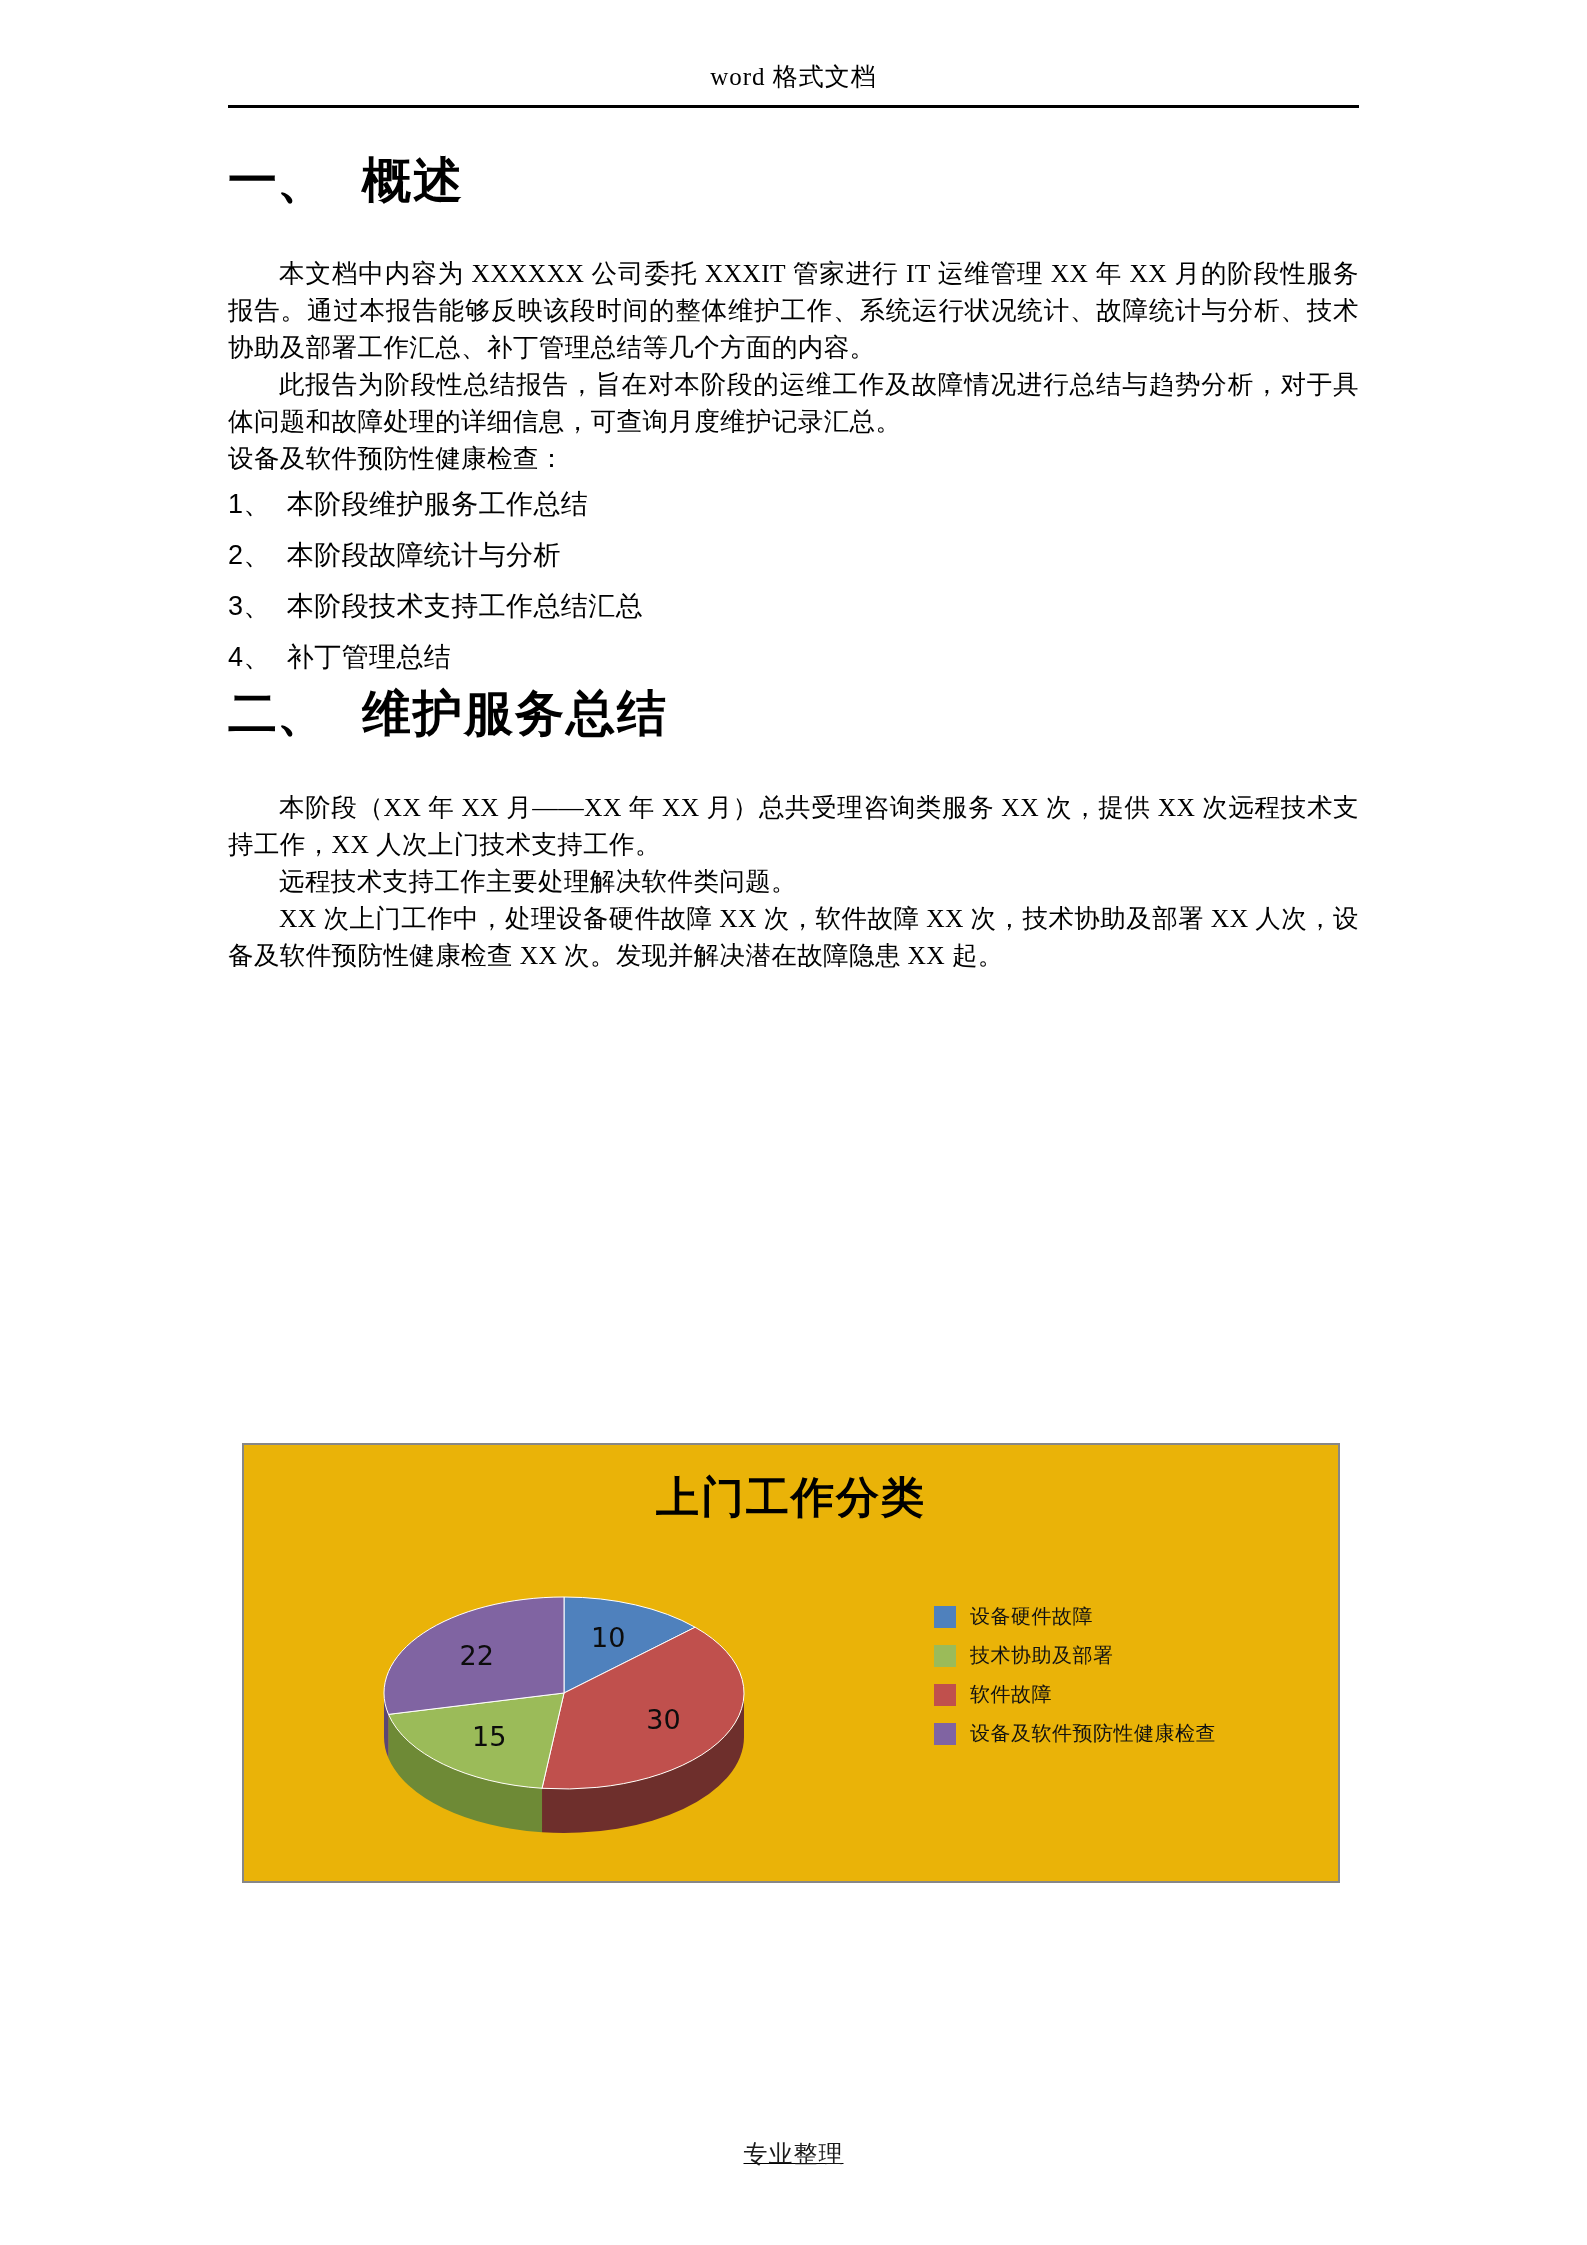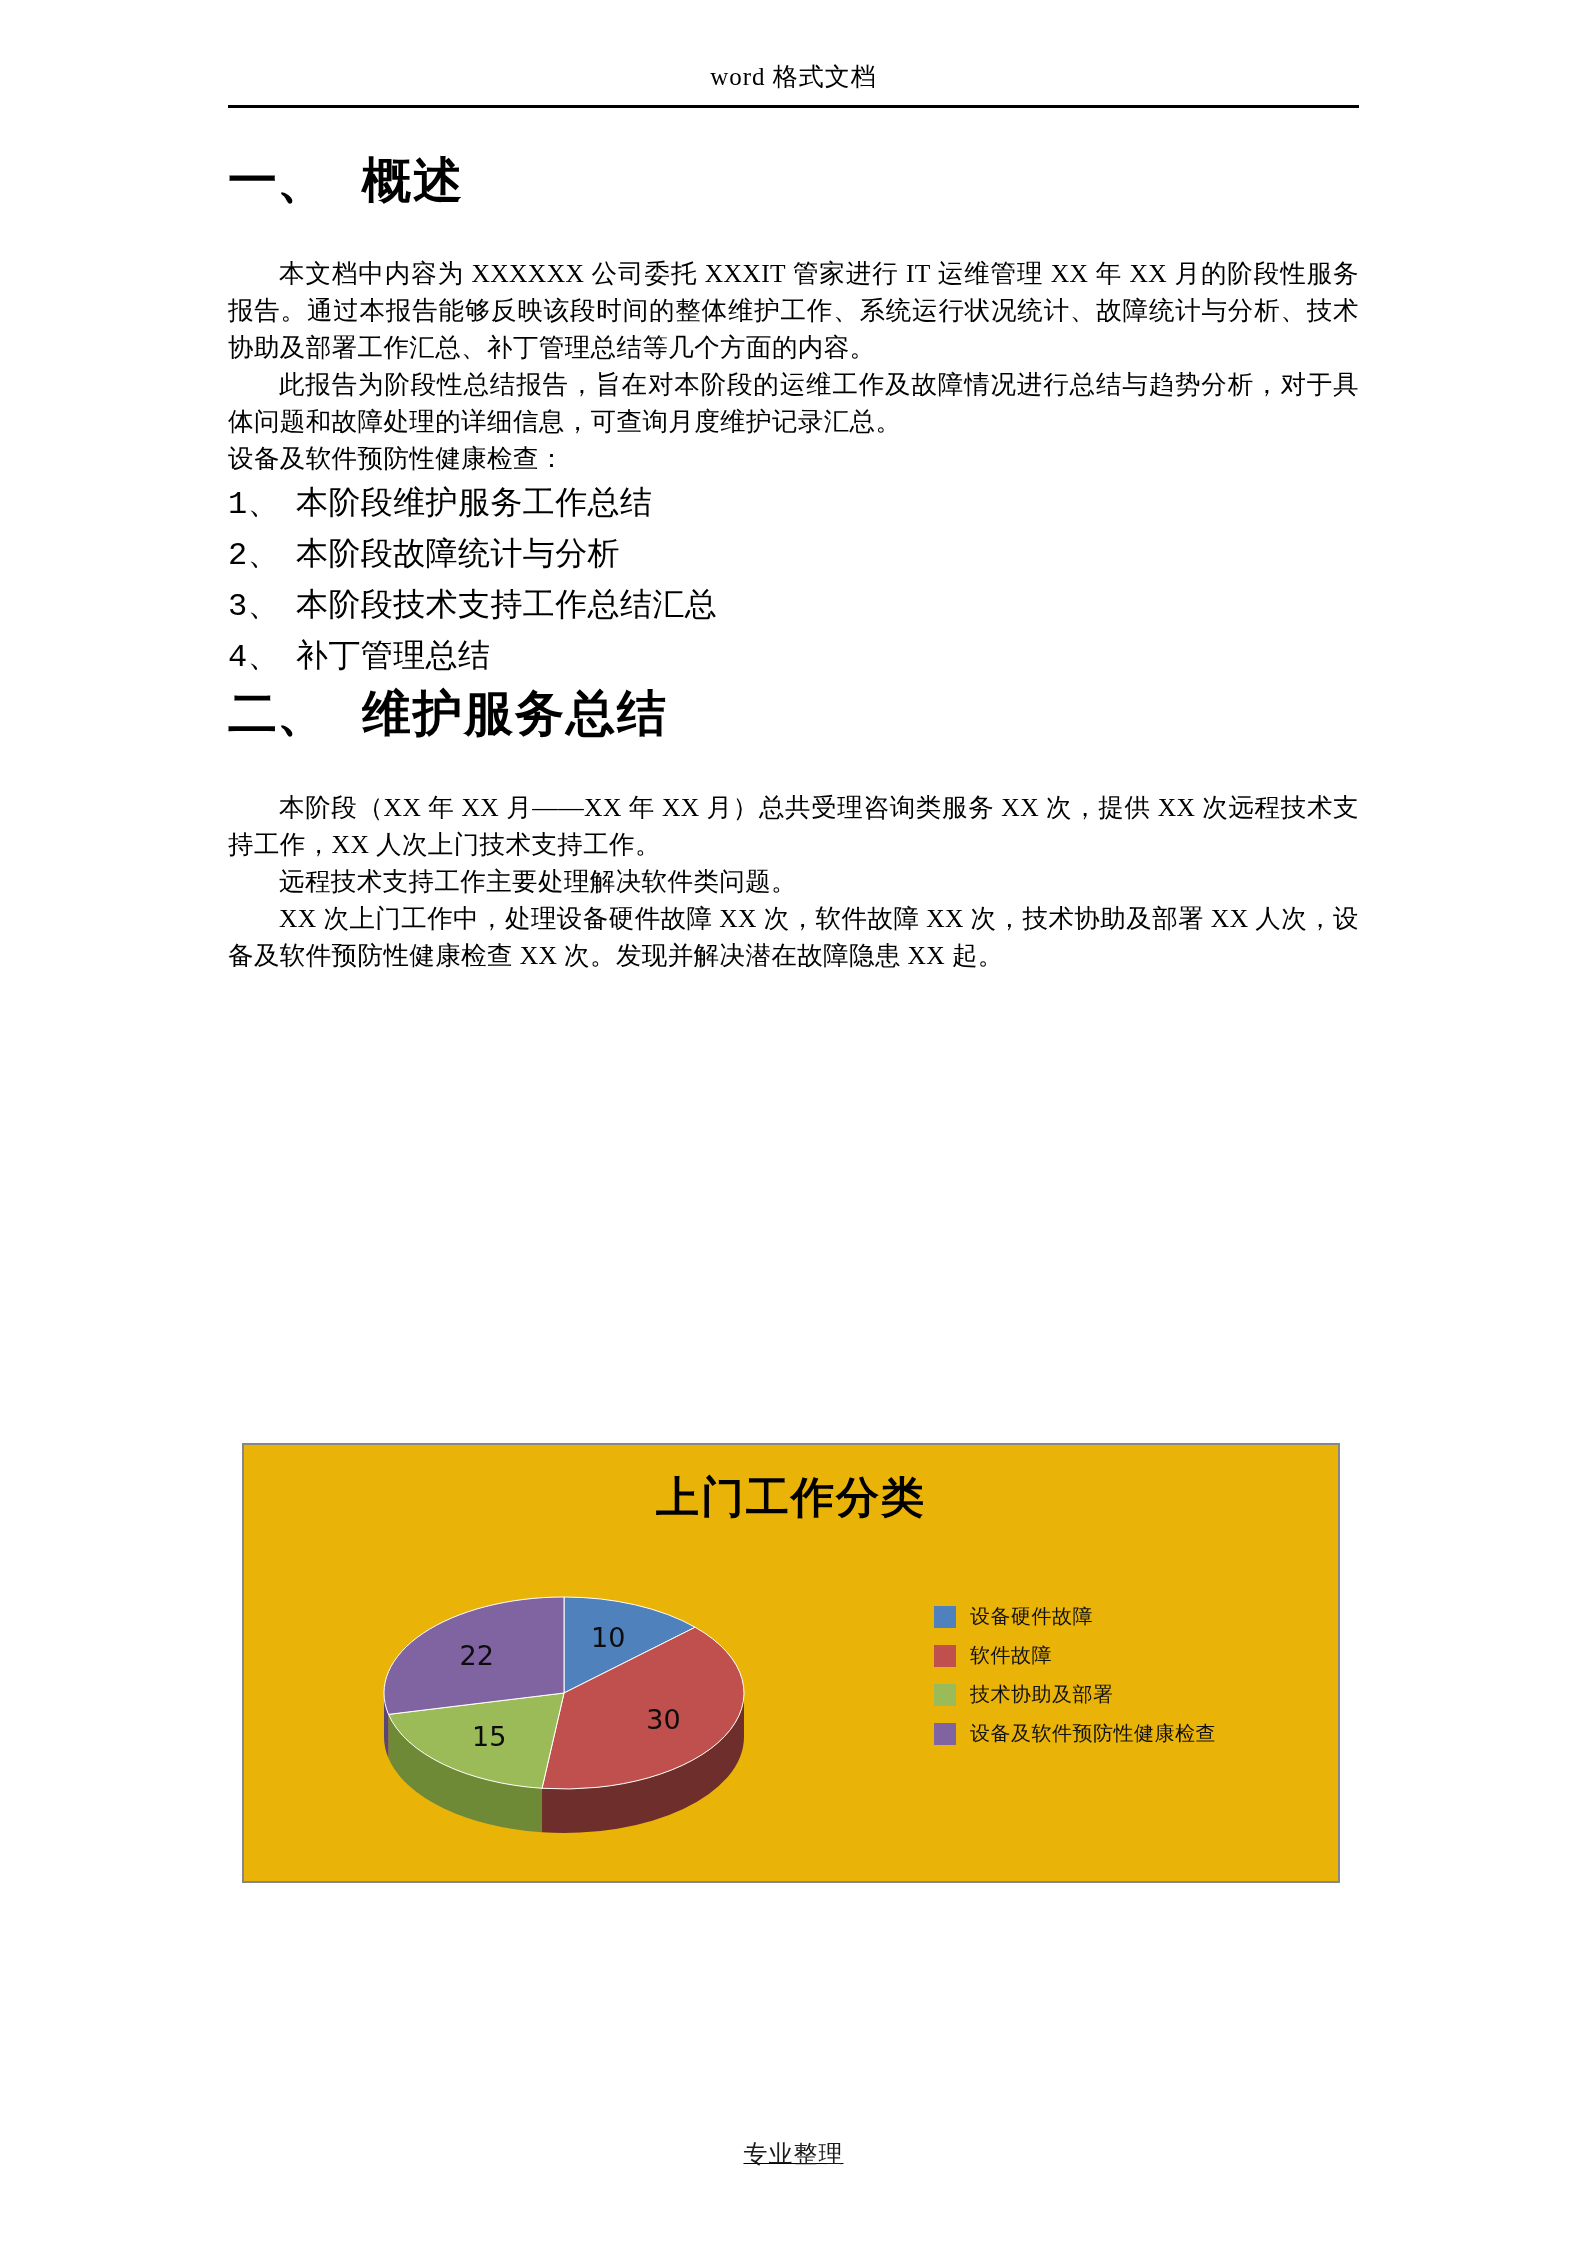--- a/index.html
+++ b/index.html
@@ -87,22 +87,22 @@
     color: #000;
   }
   p.indent2 { text-indent: 2em; }
   p.first-para { margin-top: 44px; }
   p.tight { margin-top: 0; }
 
   .list-block {
     margin-top: 2px;
   }
   .list-item {
-    font-family: Liberation Mono, monospace;
-    font-size: 32px;
+    font-family: Liberation Sans, sans-serif;
+    font-size: 27px;
     line-height: 51px;
     letter-spacing: 0.4px;
     white-space: nowrap;
   }
   .list-item .li-num {
     display: inline-block;
   }
   .list-item .li-gap {
     display: inline-block;
     width: 16px;
@@ -249,28 +249,28 @@
           <text x="112.74760655656786" y="111.8898869933682" text-anchor="middle" class="slice-label">22</text>
         </svg>
     </div>
 
     <div class="legend">
       <div class="legend-row">
         <span class="legend-swatch" style="background: rgb(79, 129, 189);"></span>
         <span class="legend-label">设备硬件故障</span>
       </div>
       <div class="legend-row">
+        <span class="legend-swatch" style="background: rgb(155, 187, 89);"></span>
+        <span class="legend-label">技术协助及部署</span>
+      </div>
+      <div class="legend-row">
         <span class="legend-swatch" style="background: rgb(192, 80, 77);"></span>
         <span class="legend-label">软件故障</span>
       </div>
       <div class="legend-row">
-        <span class="legend-swatch" style="background: rgb(155, 187, 89);"></span>
-        <span class="legend-label">技术协助及部署</span>
-      </div>
-      <div class="legend-row">
         <span class="legend-swatch" style="background: rgb(128, 100, 162);"></span>
         <span class="legend-label">设备及软件预防性健康检查</span>
       </div>
     </div>
   </div>
 
   <div class="footer">
     <span class="footer-text">专业整理</span>
   </div>
 

